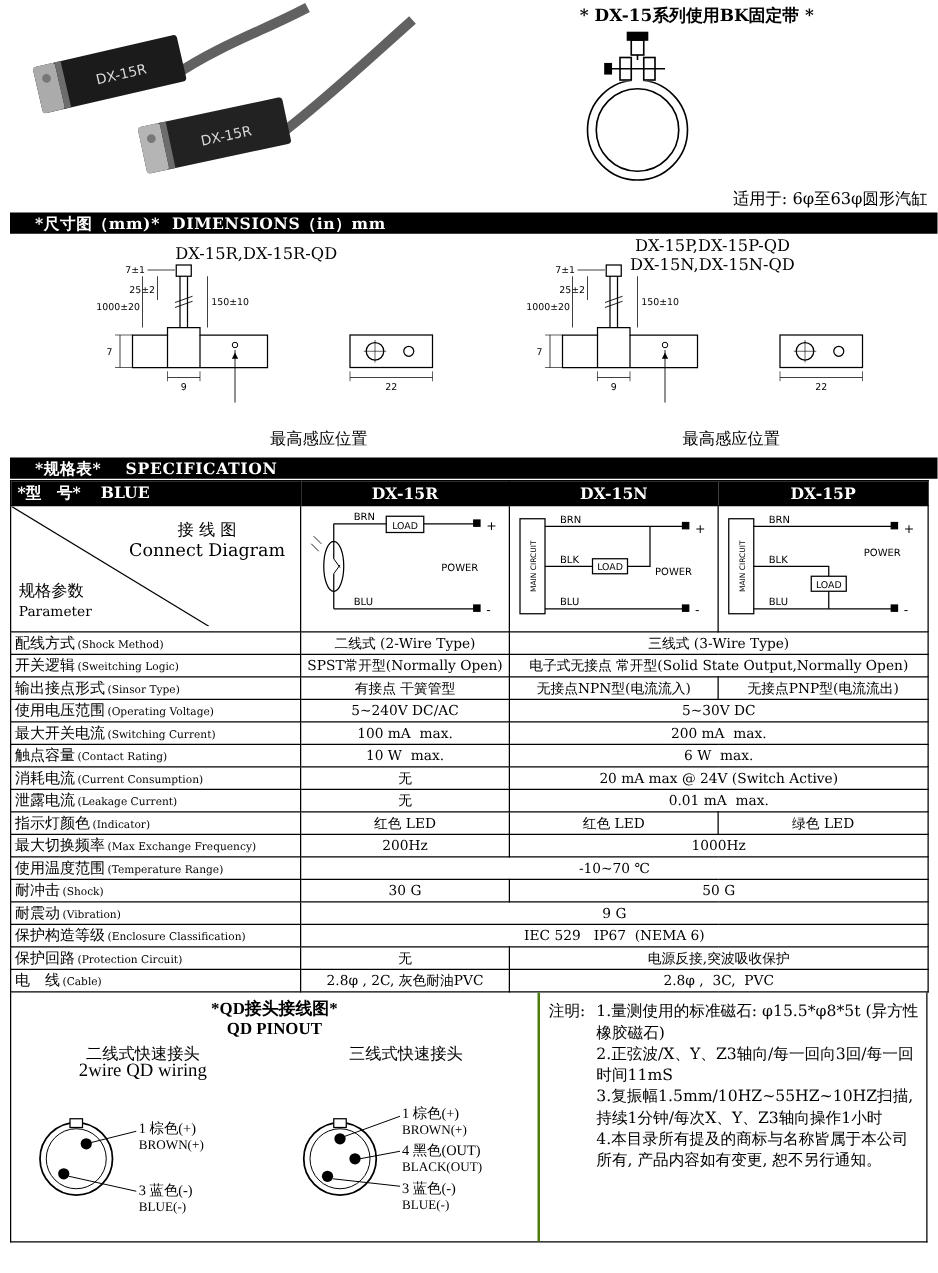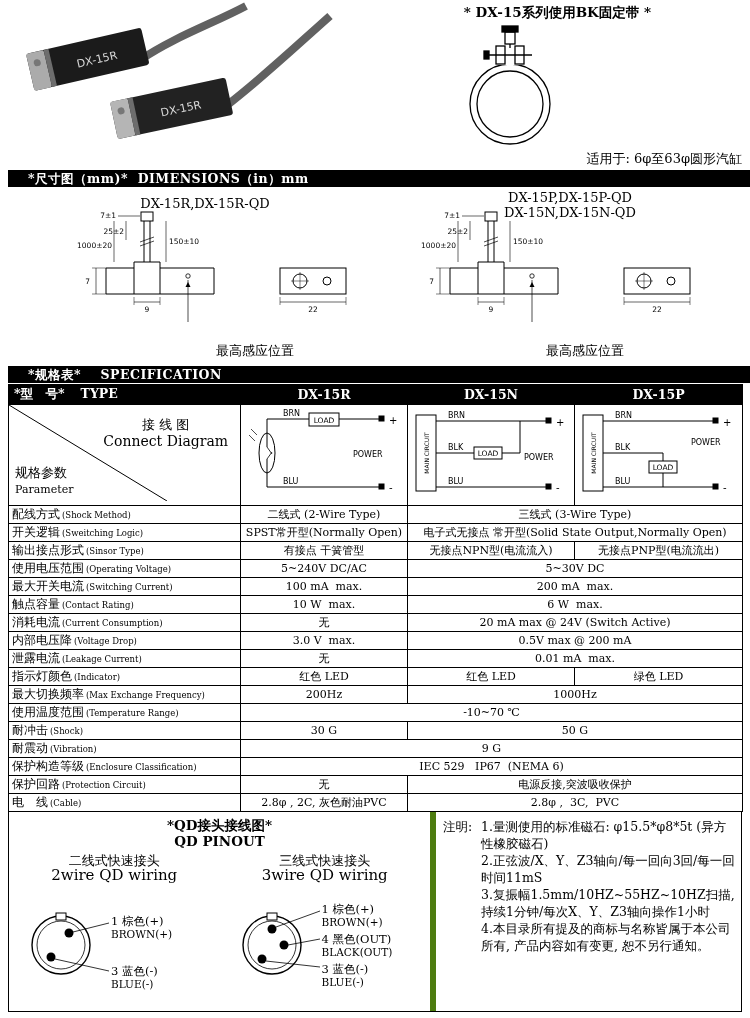--- a/index.html
+++ b/index.html
@@ -29,21 +29,21 @@
   .diag-split{position:absolute;left:0;top:0;}
   .connect-label{position:absolute;top:12px;right:12px;text-align:center;font-size:13px;line-height:16px;}
   .connect-label .en{font-size:14px;}
   .param-label{position:absolute;bottom:7px;left:6px;font-size:13px;line-height:16px;}
   .param-label .en{font-size:11px;}
   td.label-cell{font-size:12px;text-align:left;padding:0 0 0 3px;white-space:nowrap;height:17px;}
   td.label-cell .en{font-size:8.5px;margin-left:2px;}
   td.val{font-size:11px;text-align:center;white-space:pre;height:17px;padding:0 1px;}
 
   .bottom{display:flex;border:1px solid #000;border-top:none;height:199px;}
-  .qd-panel{width:421px;border-right:6px solid #4d7c0f;position:relative;}
+  .qd-panel{width:421px;border-right:2px solid #4d7c0f;position:relative;font-family:Liberation Serif, serif;}
   .qd-title{text-align:center;margin-top:5px;font-size:13.5px;font-weight:bold;line-height:16px;}
   .qd-cols{display:flex;margin-top:4px;}
   .qd-col{width:50%;position:relative;height:152px;}
   .qd-sub{text-align:center;font-size:13px;line-height:15px;}
   .qd-sub .en{font-size:15px;}
   .qd-svg{position:absolute;left:0;top:30px;}
   .pin-label{position:absolute;left:102px;font-size:11.5px;line-height:13px;white-space:nowrap;}
   .pin-label .en{font-size:10.5px;}
   .notes-panel{flex:1;padding:7px 6px 0 7px;display:flex;}
   .notes-prefix{width:38px;font-size:12.5px;flex:none;}
@@ -201,21 +201,21 @@
 <div class="flow">
   <table class="spec">
     <colgroup>
         <col style="width:232px">
         <col style="width:167px">
         <col style="width:167px">
         <col style="width:168px">
       </colgroup>
     <tbody>
       <tr class="head">
-        <td class="type"><span>*型　号*</span><span class="en">TYPE</span></td>
+        <td class="type"><span>*型　号*</span><span class="en">BLUE</span></td>
         <td>DX-15R</td>
         <td>DX-15N</td>
         <td>DX-15P</td>
       </tr>
       <tr class="diag">
         <td class="connect-cell">
           <svg class="diag-split" width="230" height="96">
               <line x1="0" y1="0" x2="158" y2="96" stroke="#000" stroke-width="1"></line>
             </svg>
           <div class="connect-label"><span>接 线 图</span><br><span class="en">Connect Diagram</span></div>
@@ -327,25 +327,20 @@
           <td class="label-cell"><span class="cn">触点容量</span><span class="en">(Contact Rating)</span></td>
           <td class="val" colspan="1">10 W  max.</td>
           <td class="val" colspan="2">6 W  max.</td>
         </tr>
         <tr>
           <td class="label-cell"><span class="cn">消耗电流</span><span class="en">(Current Consumption)</span></td>
           <td class="val" colspan="1">无</td>
           <td class="val" colspan="2">20 mA max @ 24V (Switch Active)</td>
         </tr>
         <tr>
-          <td class="label-cell"><span class="cn">内部电压降</span><span class="en">(Voltage Drop)</span></td>
-          <td class="val" colspan="1">3.0 V  max.</td>
-          <td class="val" colspan="2">0.5V max @ 200 mA</td>
-        </tr>
-        <tr>
           <td class="label-cell"><span class="cn">泄露电流</span><span class="en">(Leakage Current)</span></td>
           <td class="val" colspan="1">无</td>
           <td class="val" colspan="2">0.01 mA  max.</td>
         </tr>
         <tr>
           <td class="label-cell"><span class="cn">指示灯颜色</span><span class="en">(Indicator)</span></td>
           <td class="val" colspan="1">红色 LED</td>
           <td class="val" colspan="1">红色 LED</td>
           <td class="val" colspan="1">绿色 LED</td>
         </tr>
@@ -412,21 +407,20 @@
             <span class="en">BROWN(+)</span>
           </div>
           <div class="pin-label" style="top:112px;">
             <span>3</span> <span>蓝色(-)</span><br>
             <span class="en">BLUE(-)</span>
           </div>
         </div>
         <div class="qd-col">
           <div class="qd-sub">
             <div>三线式快速接头</div>
-            <div class="en">3wire QD wiring</div>
           </div>
           <svg class="qd-svg" width="205" height="118" viewBox="0 0 205 118">
             <g stroke="#000" fill="none">
               <circle cx="52" cy="62" r="29" stroke-width="1.4"></circle>
               <circle cx="52" cy="62" r="24" stroke-width="0.8"></circle>
               <rect x="47" y="30" width="10" height="7" fill="#fff" stroke-width="1"></rect>
               <circle cx="52" cy="46" r="4.5" fill="#000" stroke="none"></circle>
               <circle cx="64" cy="62" r="4.5" fill="#000" stroke="none"></circle>
               <circle cx="42" cy="76" r="4.5" fill="#000" stroke="none"></circle>
               <line x1="56" y1="44" x2="100" y2="28" stroke-width="0.8"></line>

